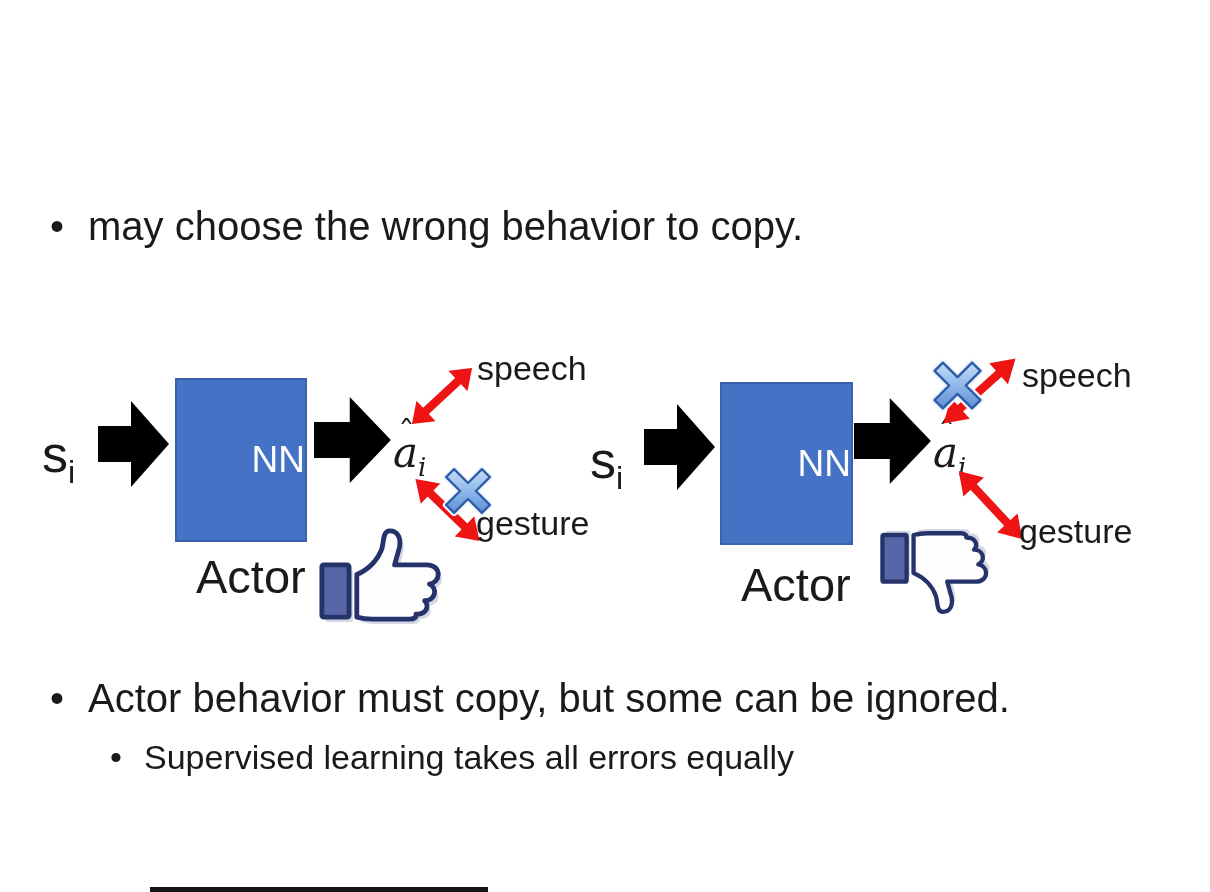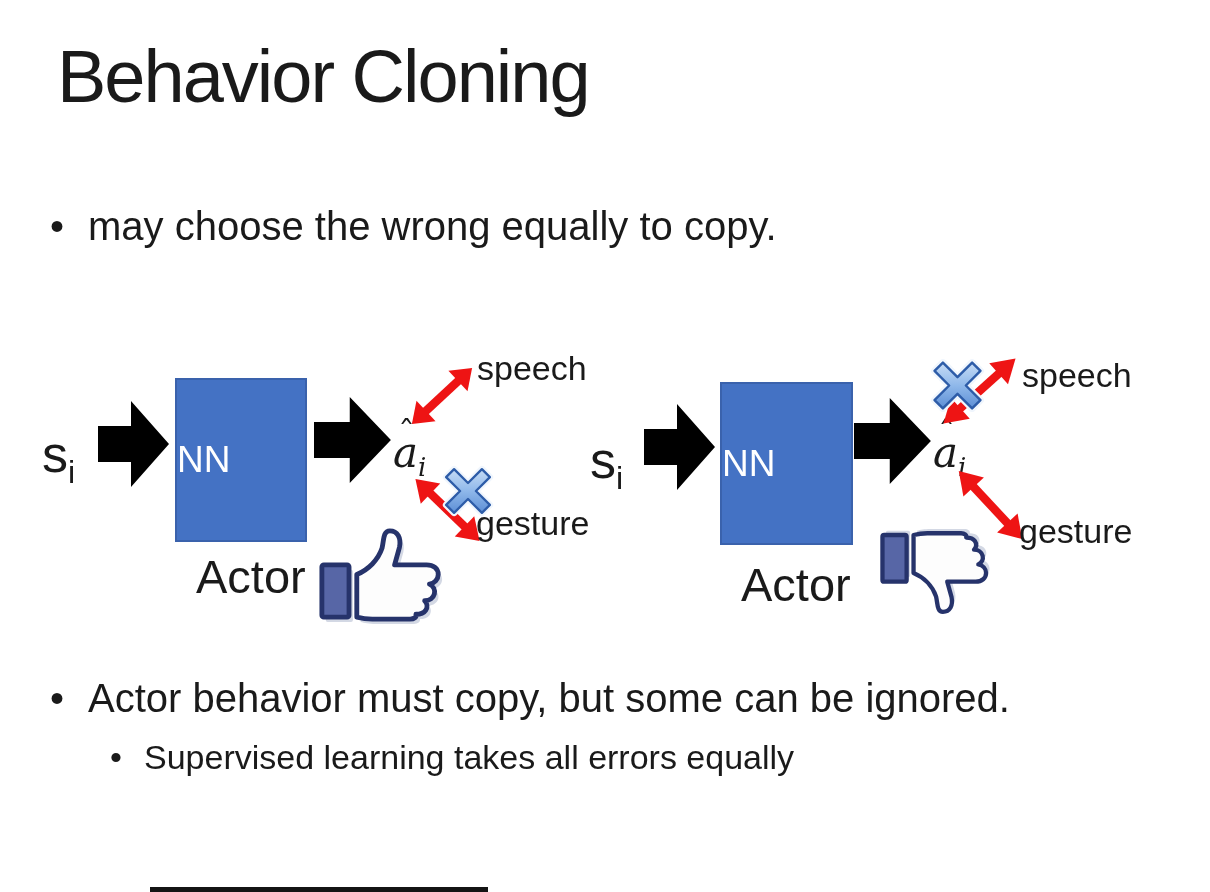--- a/index.html
+++ b/index.html
@@ -18,21 +18,21 @@
   .bullet{display:flex;align-items:flex-start;}
   .b1{left:50px;top:200px;font-size:40px;line-height:52px;}
   .b2{left:50px;top:672px;font-size:40px;line-height:52px;}
   .b3{left:110px;top:735px;font-size:34px;line-height:44px;}
   .marker{width:38px;flex:0 0 auto;}
   .b3 .marker{width:34px;}
   .bline{display:block;white-space:nowrap;}
   .io-label{font-size:52px;}
   .io-label sub,.ahat sub{font-size:.62em;}
   .nn-box{background:var(--nn-box-fill);border:2px solid var(--nn-box-border);
-    display:flex;align-items:center;justify-content:flex-start;box-sizing:border-box;}
+    display:flex;align-items:center;justify-content:flex-end;box-sizing:border-box;}
   .nn-box span{color:var(--nn-box-text);font-size:37px;}
   .caption{font-size:47px;}
   .branch-label{font-size:34px;white-space:nowrap;text-align:center;}
   .ahat{font-family:"DejaVu Serif",serif;font-style:italic;font-size:42px;}
   .ahat .hat{position:absolute;top:-15px;left:5px;font-size:34px;font-style:normal;}
   svg.abs{overflow:visible;}
   .flow-shape{fill:var(--flow-arrow);}
   .branch-shape{fill:var(--branch-arrow);}
   .rot{transform-origin:50% 50%;}
   .cg1{stop-color:var(--cross-light);} .cg2{stop-color:var(--cross-mid);} .cg3{stop-color:var(--cross-dark);}
@@ -73,26 +73,25 @@
       </g>
       <g id="reject-cross">
         <g transform="rotate(45 32 32)">
           <path class="cross-halo" d="M26,5 h12 v21 h21 v12 h-21 v21 h-12 v-21 H5 V26 h21 Z"></path>
           <path class="cross-body" d="M26,5 h12 v21 h21 v12 h-21 v21 h-12 v-21 H5 V26 h21 Z"></path>
         </g>
       </g>
     </defs>
   </svg>
 
-  <div class="abs title">Behavior Cloning</div>
 
   <div class="abs bullet b1">
     <span class="marker">•</span>
     <span>
-      <span class="bline">may choose the wrong equally to copy.</span>
+      <span class="bline">may choose the wrong behavior to copy.</span>
     </span>
   </div>
 
   <span class="abs io-label" style="left:42px;top:424px;"><span>s</span><sub>i</sub></span>
 
   <svg class="abs" style="left:98px;top:396px;" width="72" height="96" viewBox="0 0 72 96">
       <use href="#flow-arrow"></use>
     </svg>
 
   <div class="abs nn-box" style="left:175px;top:378px;width:132px;height:164px;">

